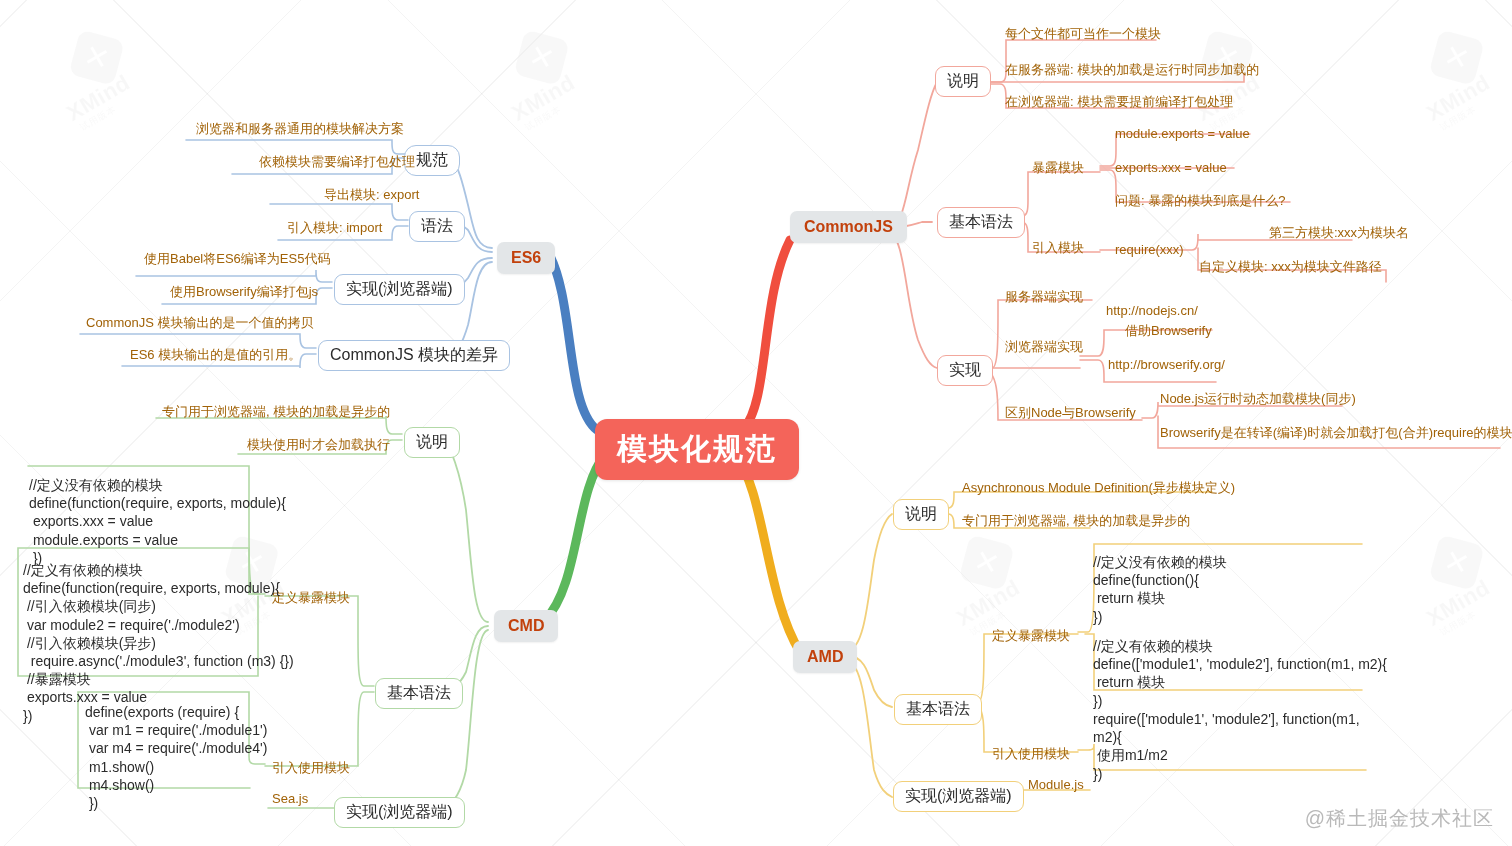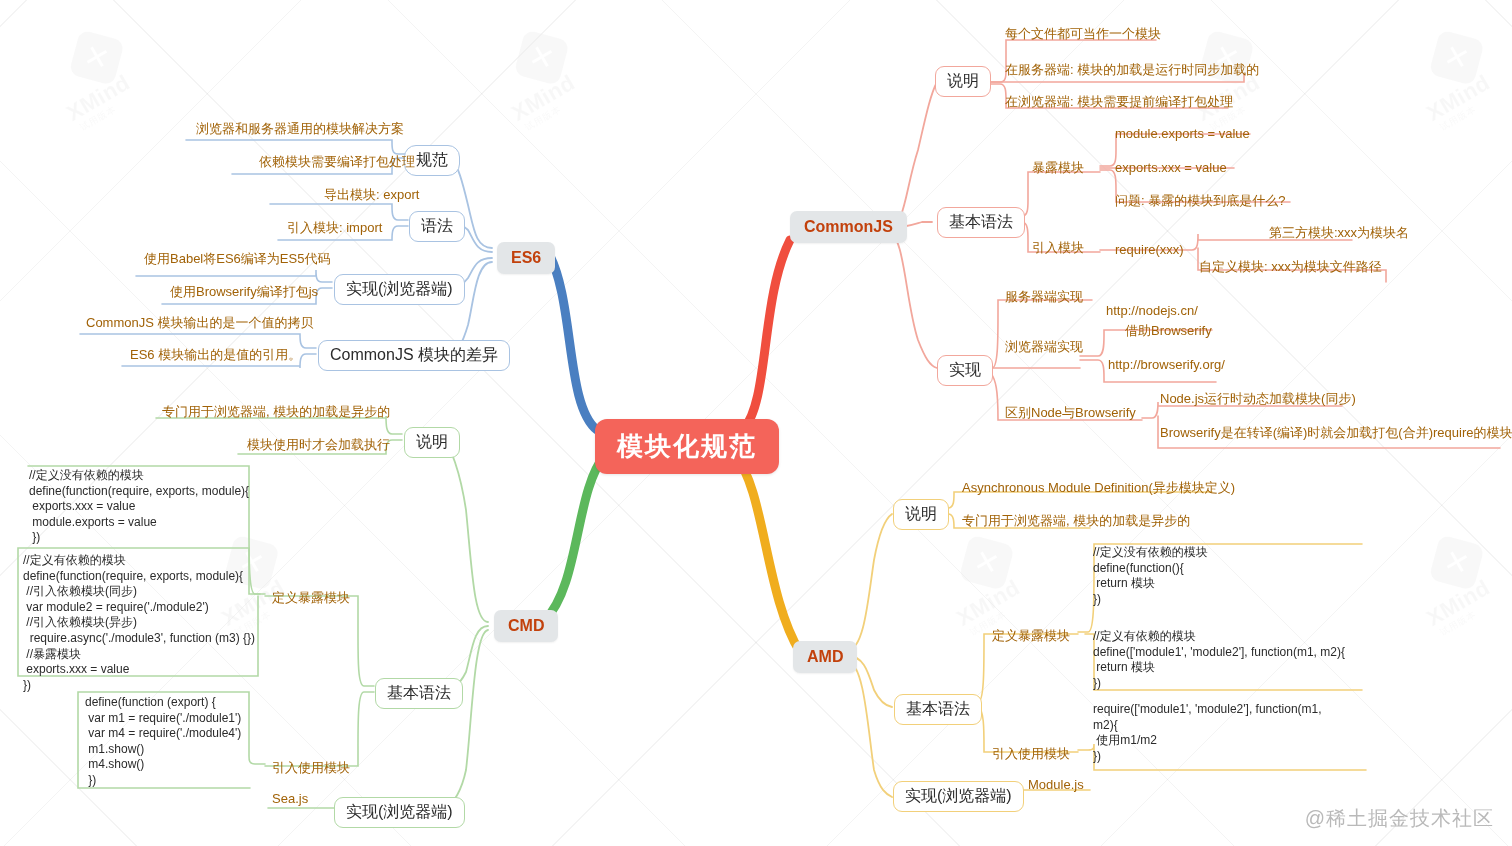--- a/index.html
+++ b/index.html
@@ -48,21 +48,21 @@
 
   
   #wires{position:absolute;left:0;top:0;width:1512px;height:846px;z-index:1;pointer-events:none;}
 
   
   .node{position:absolute;z-index:3;box-sizing:border-box;white-space:pre;}
 
   .central{
     background:#f4645a;color:#ffffff;
     border-radius:12px;
-    font-size:26px;font-weight:700;
+    font-size:30px;font-weight:700;
     letter-spacing:2px;
     padding:10px 22px;
     box-shadow:0 1px 3px rgba(0,0,0,.10);
   }
   .main-node{
     background:#e3e6e8;color:#c2410c;
     border-radius:7px;
     font-size:16px;font-weight:700;
     padding:7px 14px;
     box-shadow:0 1px 2px rgba(0,0,0,.06);
@@ -81,25 +81,26 @@
   .sub-node.yellow{border-color:#f2d07a;}
 
   .leaf{
     background:transparent;
     font-size:13px;
     color:#a16207;
     line-height:1.35;
     padding:1px 2px;
   }
   .code{
-    font-size:12px;
+    font-size:14px;
     line-height:1.30;
     color:#2b2b2b;
     white-space:pre;
     padding:2px 3px;
+    margin-top:8px;
   }
 
   .credit{
     position:absolute;right:18px;bottom:14px;z-index:4;
     color:#b9b9b9;font-size:20px;letter-spacing:1px;
   }
 </style>
 </head>
 <body>
 
@@ -306,21 +307,21 @@
   <div class="node code" style="left:20px;top:551px;">//定义有依赖的模块
 define(function(require, exports, module){
  //引入依赖模块(同步)
  var module2 = require('./module2')
  //引入依赖模块(异步)
   require.async('./module3', function (m3) {})
  //暴露模块
  exports.xxx = value
 })</div>
   <div class="node leaf" style="left:270px;top:758px;">引入使用模块</div>
-  <div class="node code" style="left:82px;top:693px;">define(function (export) {
+  <div class="node code" style="left:82px;top:693px;">define(exports (require) {
  var m1 = require('./module1')
  var m4 = require('./module4')
  m1.show()
  m4.show()
  })</div>
 
   <div class="node sub-node green" style="left:334px;top:797px;">实现(浏览器端)</div>
   <div class="node leaf" style="left:270px;top:789px;">Sea.js</div>
 
   <div class="node main-node" style="left:793px;top:641px;">AMD</div>

